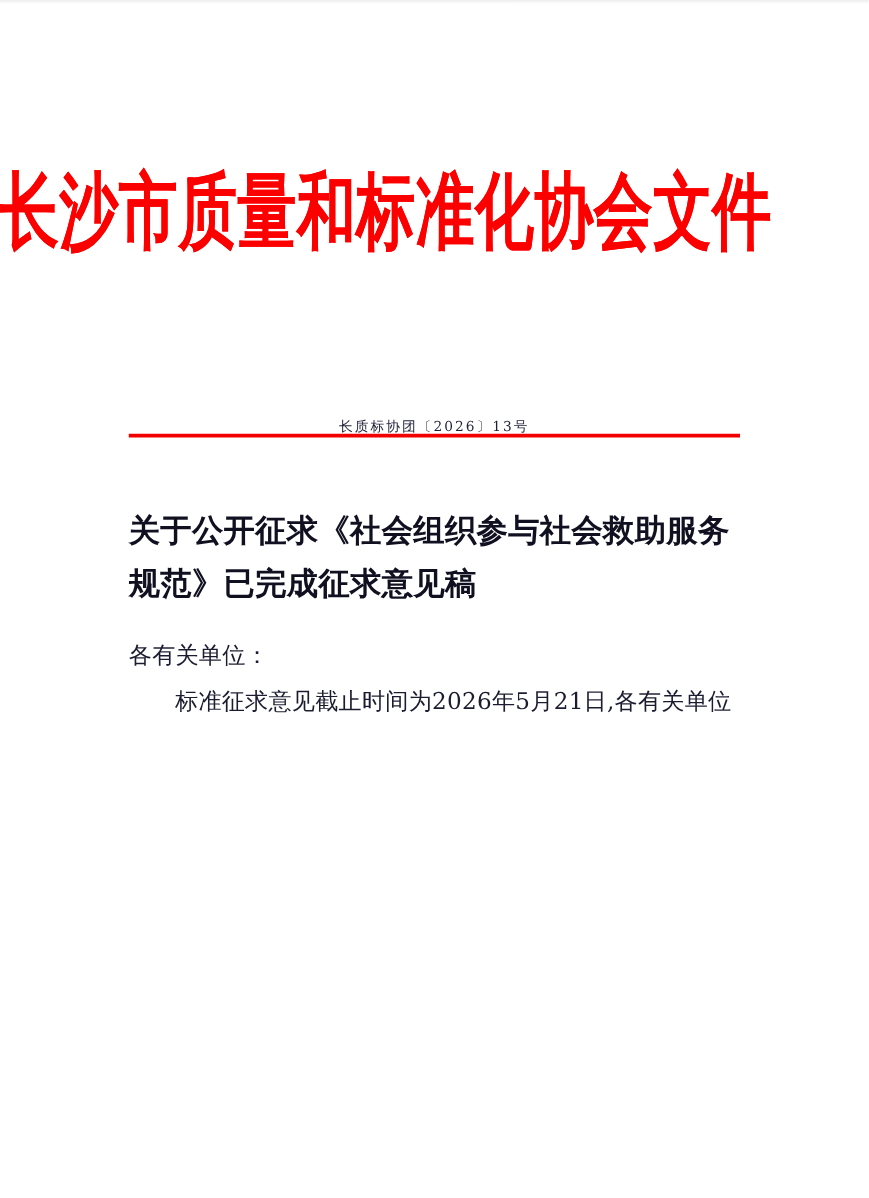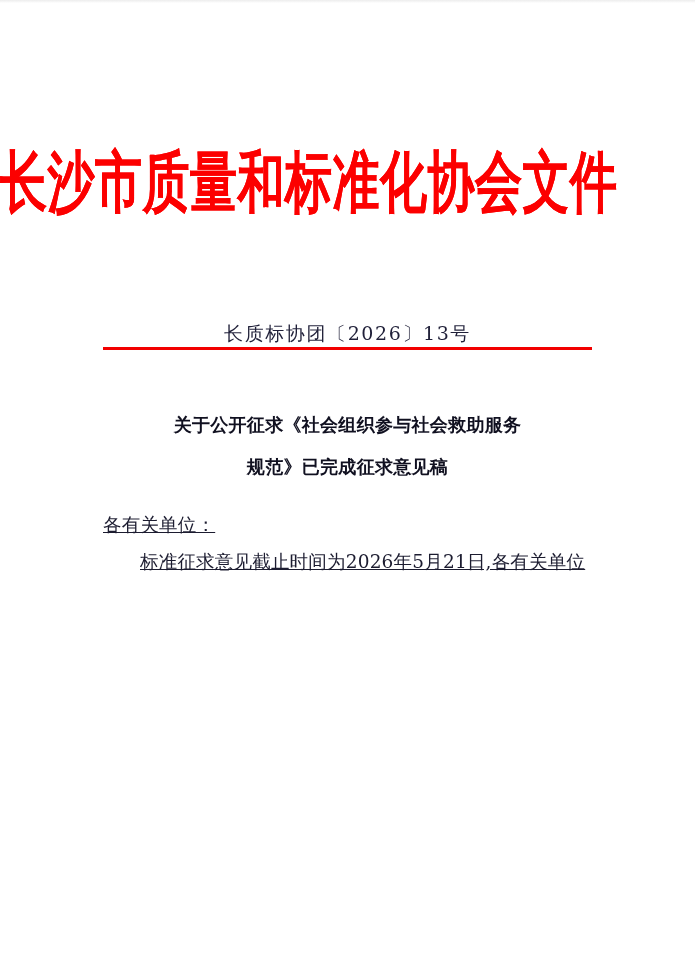--- a/index.html
+++ b/index.html
@@ -30,21 +30,21 @@
     top: 0;
     left: 0;
     width: 695px;
     height: 958px;
     box-sizing: border-box;
   }
 
   
   .masthead {
     position: absolute;
-    top: 148px;
+    top: 137px;
     left: 0;
     width: 573px;
     text-align: center;
   }
   .masthead-title {
     display: inline-block;
     color: #fc0000;
     font-family: "DejaVu Sans", "Liberation Sans", sans-serif;
     font-weight: 700;
     font-size: 47px;
@@ -52,25 +52,25 @@
     letter-spacing: 0.5px;
     transform: scaleY(1.42);
     transform-origin: center top;
     white-space: nowrap;
     text-shadow: 0 0 0.4px #fc0000;
   }
 
   
   .doc-number {
     position: absolute;
-    top: 321px;
+    top: 334px;
     left: 0;
     width: 695px;
     text-align: center;
-    font-size: 19px;
+    font-size: 11px;
     letter-spacing: 1.6px;
     color: #1f1f38;
     white-space: nowrap;
   }
 
   
   .red-rule {
     position: absolute;
     top: 347px;
     left: 103px;
@@ -78,25 +78,25 @@
     height: 3px;
     background: #f20000;
   }
 
   
   .doc-title {
     position: absolute;
     top: 404px;
     left: 103px;
     width: 489px;
-    text-align: center;
+    text-align: left;
     font-family: "DejaVu Serif", "Liberation Serif", serif;
     font-weight: 700;
     color: #101020;
-    font-size: 18px;
+    font-size: 25px;
     line-height: 42px;
     letter-spacing: 0.3px;
   }
   .doc-title .tline {
     display: block;
     white-space: nowrap;
   }
 
   
   .body-block {
@@ -108,21 +108,20 @@
     font-size: 18.5px;
     line-height: 37px;
     letter-spacing: 0.2px;
   }
   .para {
     margin: 0;
     text-align: justify;
     text-justify: inter-ideograph;
     white-space: pre-wrap;
     word-break: break-all;
-    text-decoration: underline;
   }
   .para.indent {
     text-indent: 2em;
   }
   .para.salutation {
     text-indent: 0;
   }
   .para .email {
     font-family: "DejaVu Serif", "Liberation Serif", serif;
     letter-spacing: 0.2px;

